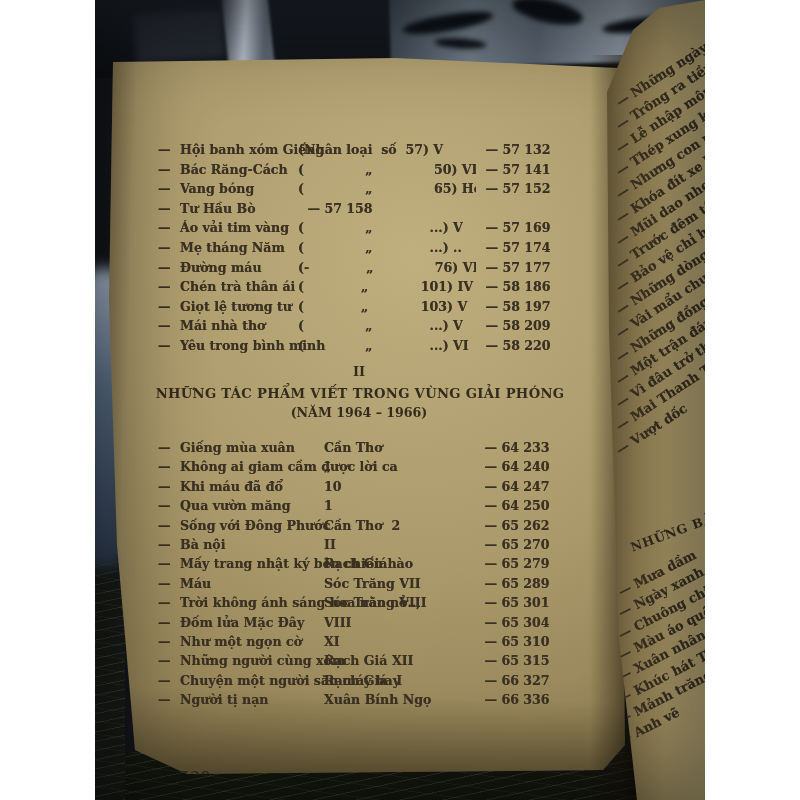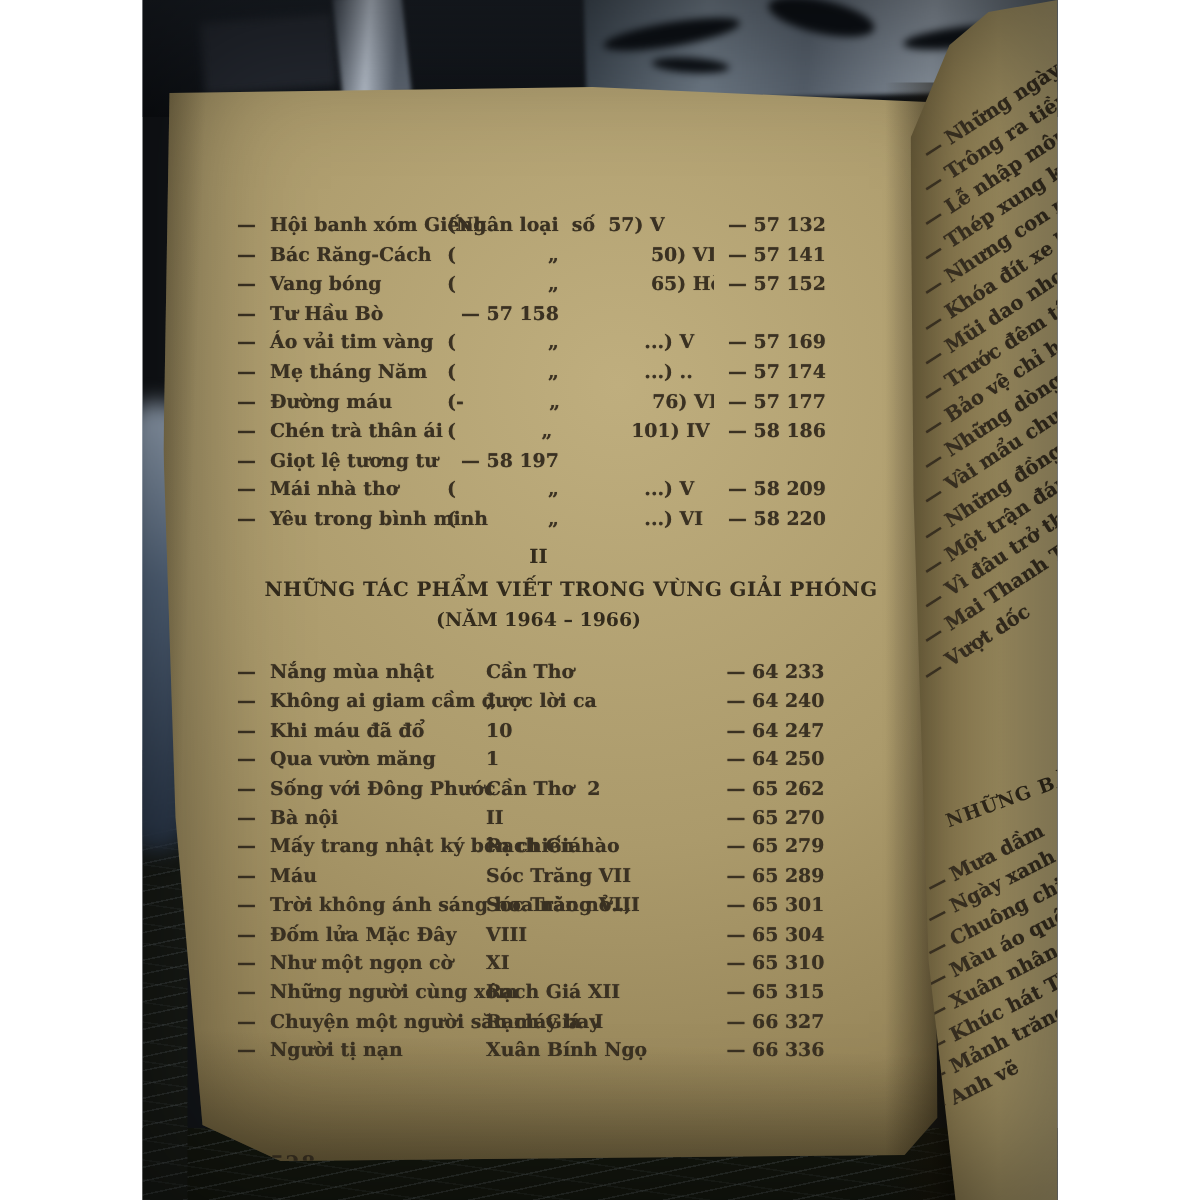--- a/index.html
+++ b/index.html
@@ -38,21 +38,21 @@
   .s2{position:absolute;left:63px;top:440px;width:402px;}
   .s2 .row{height:19.4px;}
   .d{width:22px;}
   .s1 .t{width:118px;white-space:nowrap;}
   .s1 .n{width:178px;white-space:pre;overflow:hidden;}
   .s1 .r{width:84px;text-align:center;white-space:pre;}
   .s2 .t{flex:1;white-space:nowrap;min-width:0;}
   .s2 .n{width:150px;text-align:left;white-space:pre;}
   .s2 .r{width:86px;text-align:center;white-space:pre;}
   .sec-num{position:absolute;left:63px;top:364px;width:402px;text-align:center;font-weight:bold;font-size:13px;color:#332b1c;}
-  .sec-title{position:absolute;left:40px;top:386px;width:450px;text-align:right;font-weight:bold;font-size:13.2px;letter-spacing:.3px;color:#332b1c;}
+  .sec-title{position:absolute;left:40px;top:386px;width:450px;text-align:center;font-weight:bold;font-size:13.2px;letter-spacing:.3px;color:#332b1c;}
   .sec-sub{position:absolute;left:63px;top:405px;width:402px;text-align:center;font-weight:bold;font-size:12.6px;color:#332b1c;}
   .pnum{position:absolute;left:85px;top:728px;font-size:13.5px;font-weight:bold;letter-spacing:1px;color:#3a3122;margin-top:40px;}
   .gutter{position:absolute;left:495px;top:55px;width:55px;height:745px;z-index:4;
         background:linear-gradient(90deg,rgba(20,14,4,0),rgba(25,18,6,.45) 55%,rgba(12,9,2,.78));}
   .right-page{position:absolute;left:512px;top:0;width:98px;height:800px;z-index:5;
         clip-path:polygon(0 92px,26px 30px,52px 8px,98px 0,98px 800px,30px 800px,12px 640px,2px 330px);
         background:linear-gradient(90deg,#5f5334 0,#8a7a50 30%,#a99867 60%,#b6a676 100%);}
   .rl{position:absolute;left:10px;transform:rotate(-33deg);transform-origin:left center;white-space:nowrap;
       font-weight:bold;font-size:13px;color:#3a3122;text-shadow:0 0 .5px rgba(58,49,34,.7);}
   .rl.g2{transform:rotate(-27deg);left:12px;}
@@ -122,20 +122,21 @@
           </div>
         <div class="row">
             <span class="d">—</span>
             <span class="t">Chén trà thân ái</span>
             <span class="n">(             „            101) IV</span>
             <span class="r">— 58 186</span>
           </div>
         <div class="row">
             <span class="d">—</span>
             <span class="t">Giọt lệ tương tư</span>
+            <span class="n">(             „            103) V</span>
             <span class="r">— 58 197</span>
           </div>
         <div class="row">
             <span class="d">—</span>
             <span class="t">Mái nhà thơ</span>
             <span class="n">(              „             ...) V</span>
             <span class="r">— 58 209</span>
           </div>
         <div class="row">
             <span class="d">—</span>
@@ -145,21 +146,21 @@
           </div>
       </div>
 
       <div class="sec-num">II</div>
       <div class="sec-title">NHỮNG TÁC PHẨM VIẾT TRONG VÙNG GIẢI PHÓNG</div>
       <div class="sec-sub">(NĂM 1964 – 1966)</div>
 
       <div class="s2">
         <div class="row">
             <span class="d">—</span>
-            <span class="t">Nắng mùa nhật</span>
+            <span class="t">Giếng mùa xuân</span>
             <span class="n">Cần Thơ</span>
             <span class="r">— 64 233</span>
           </div>
         <div class="row">
             <span class="d">—</span>
             <span class="t">Không ai giam cầm được lời ca</span>
             <span class="n">„        </span>
             <span class="r">— 64 240</span>
           </div>
         <div class="row">

